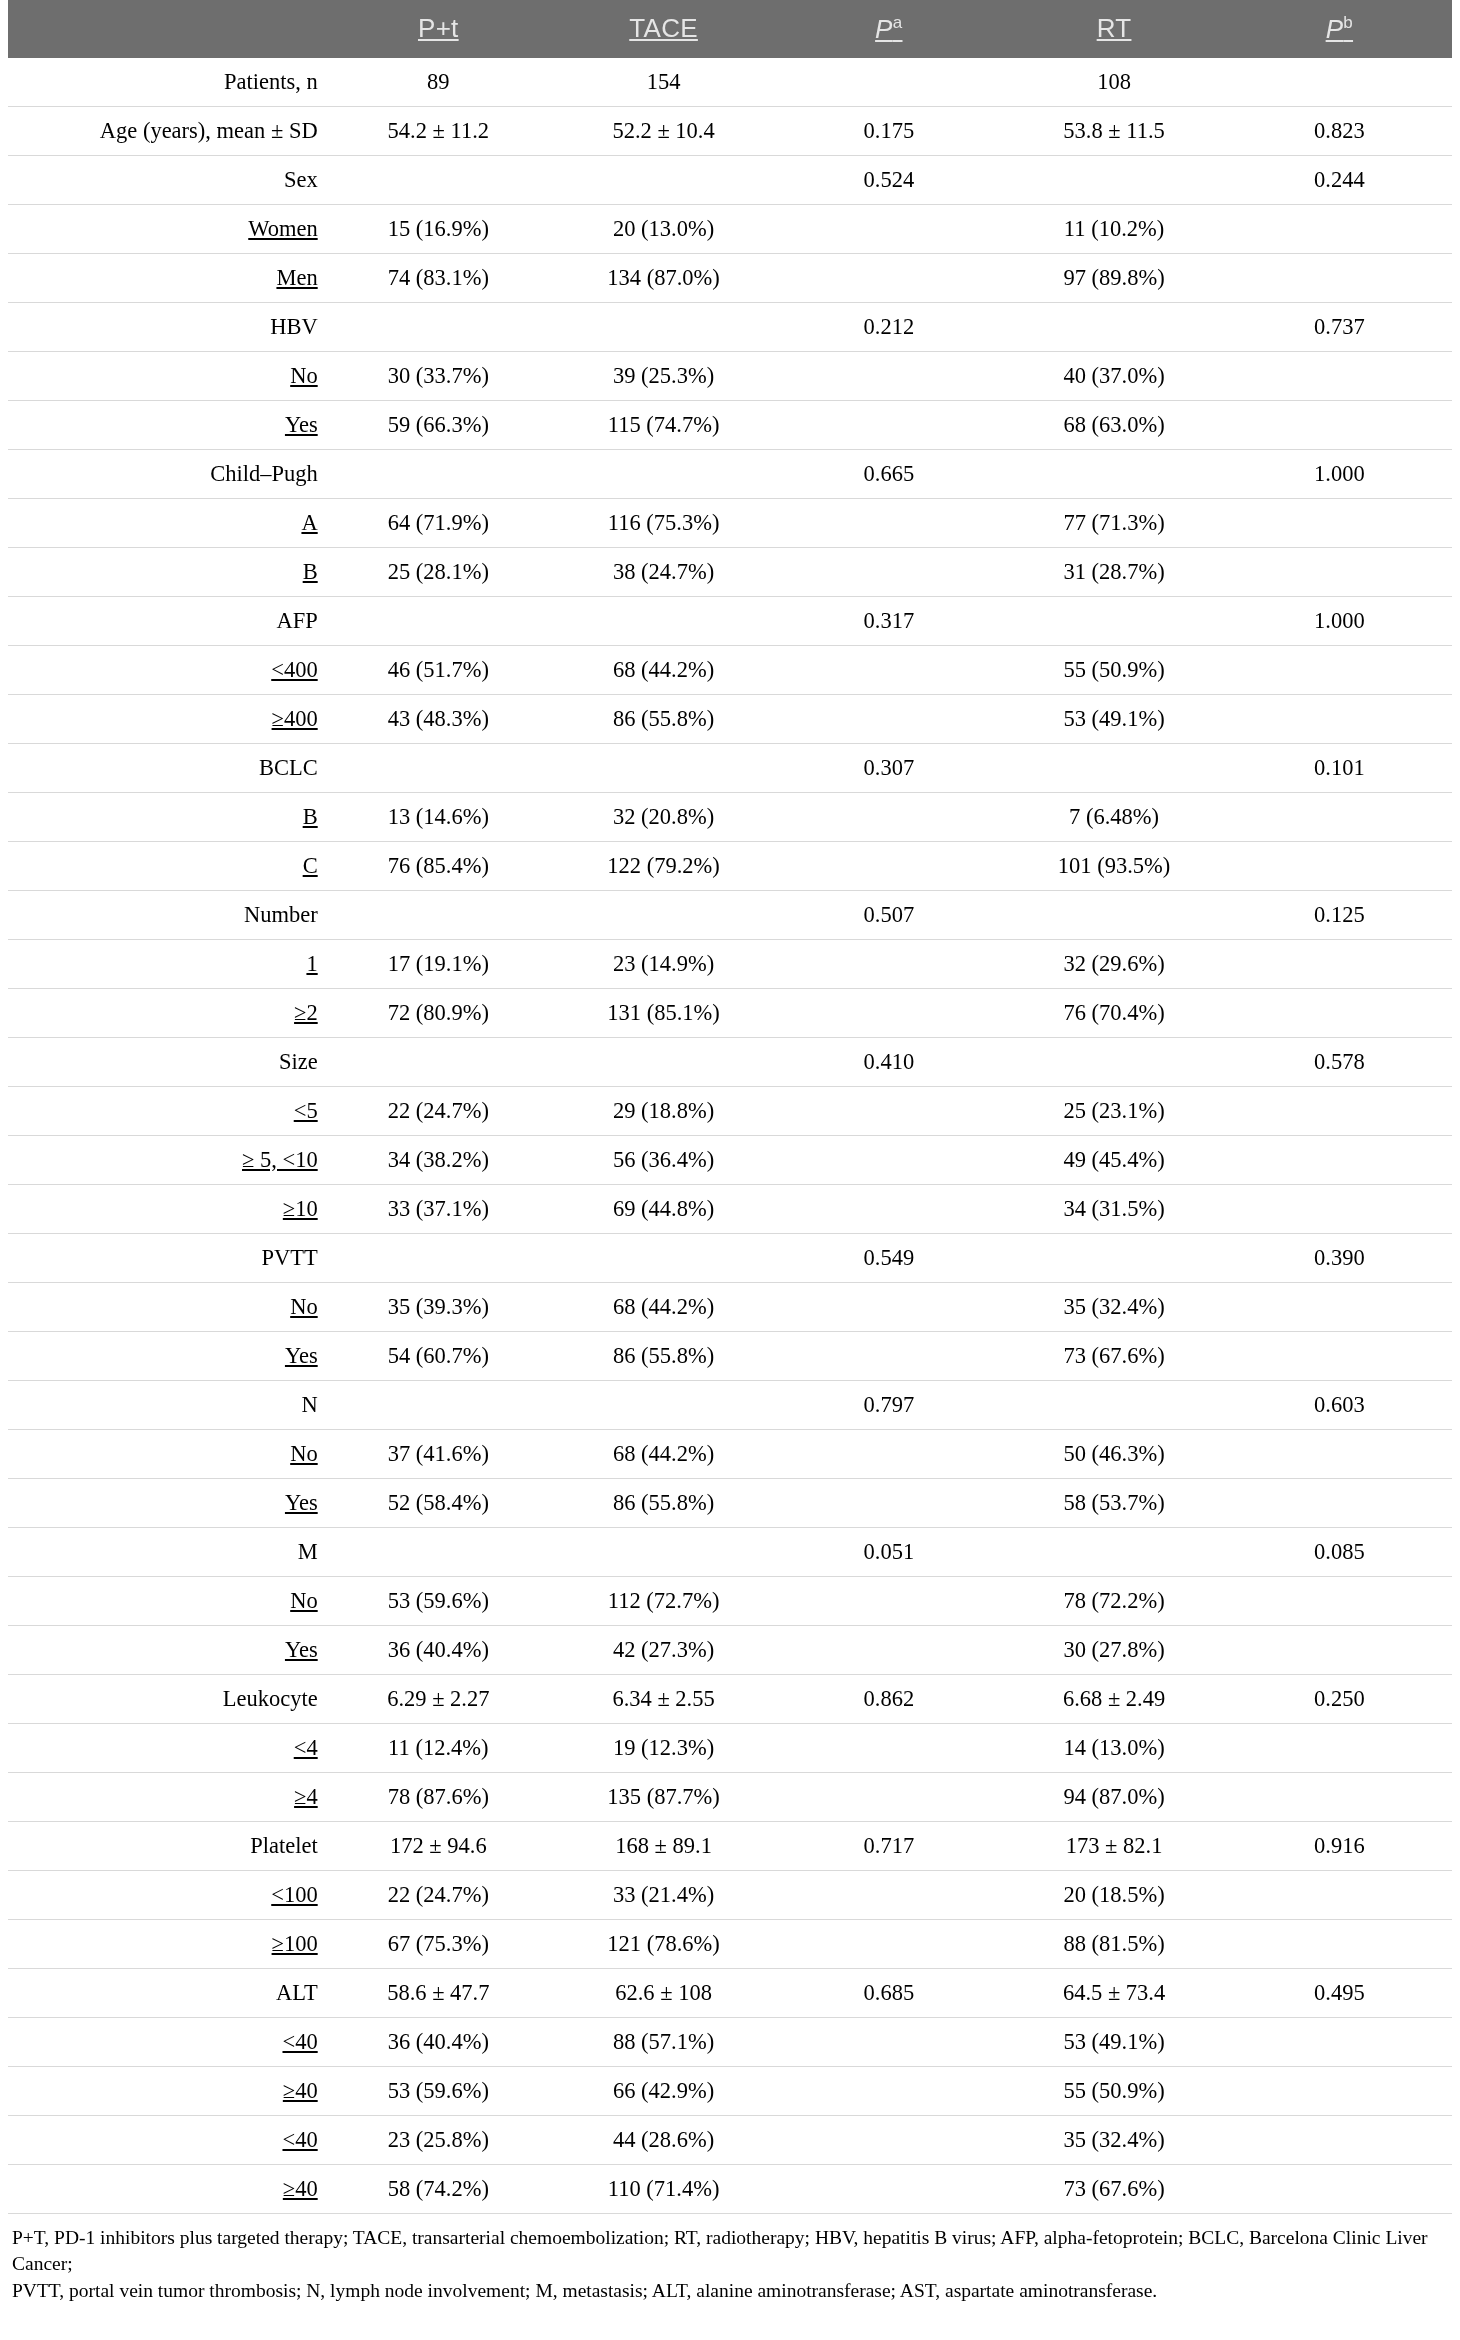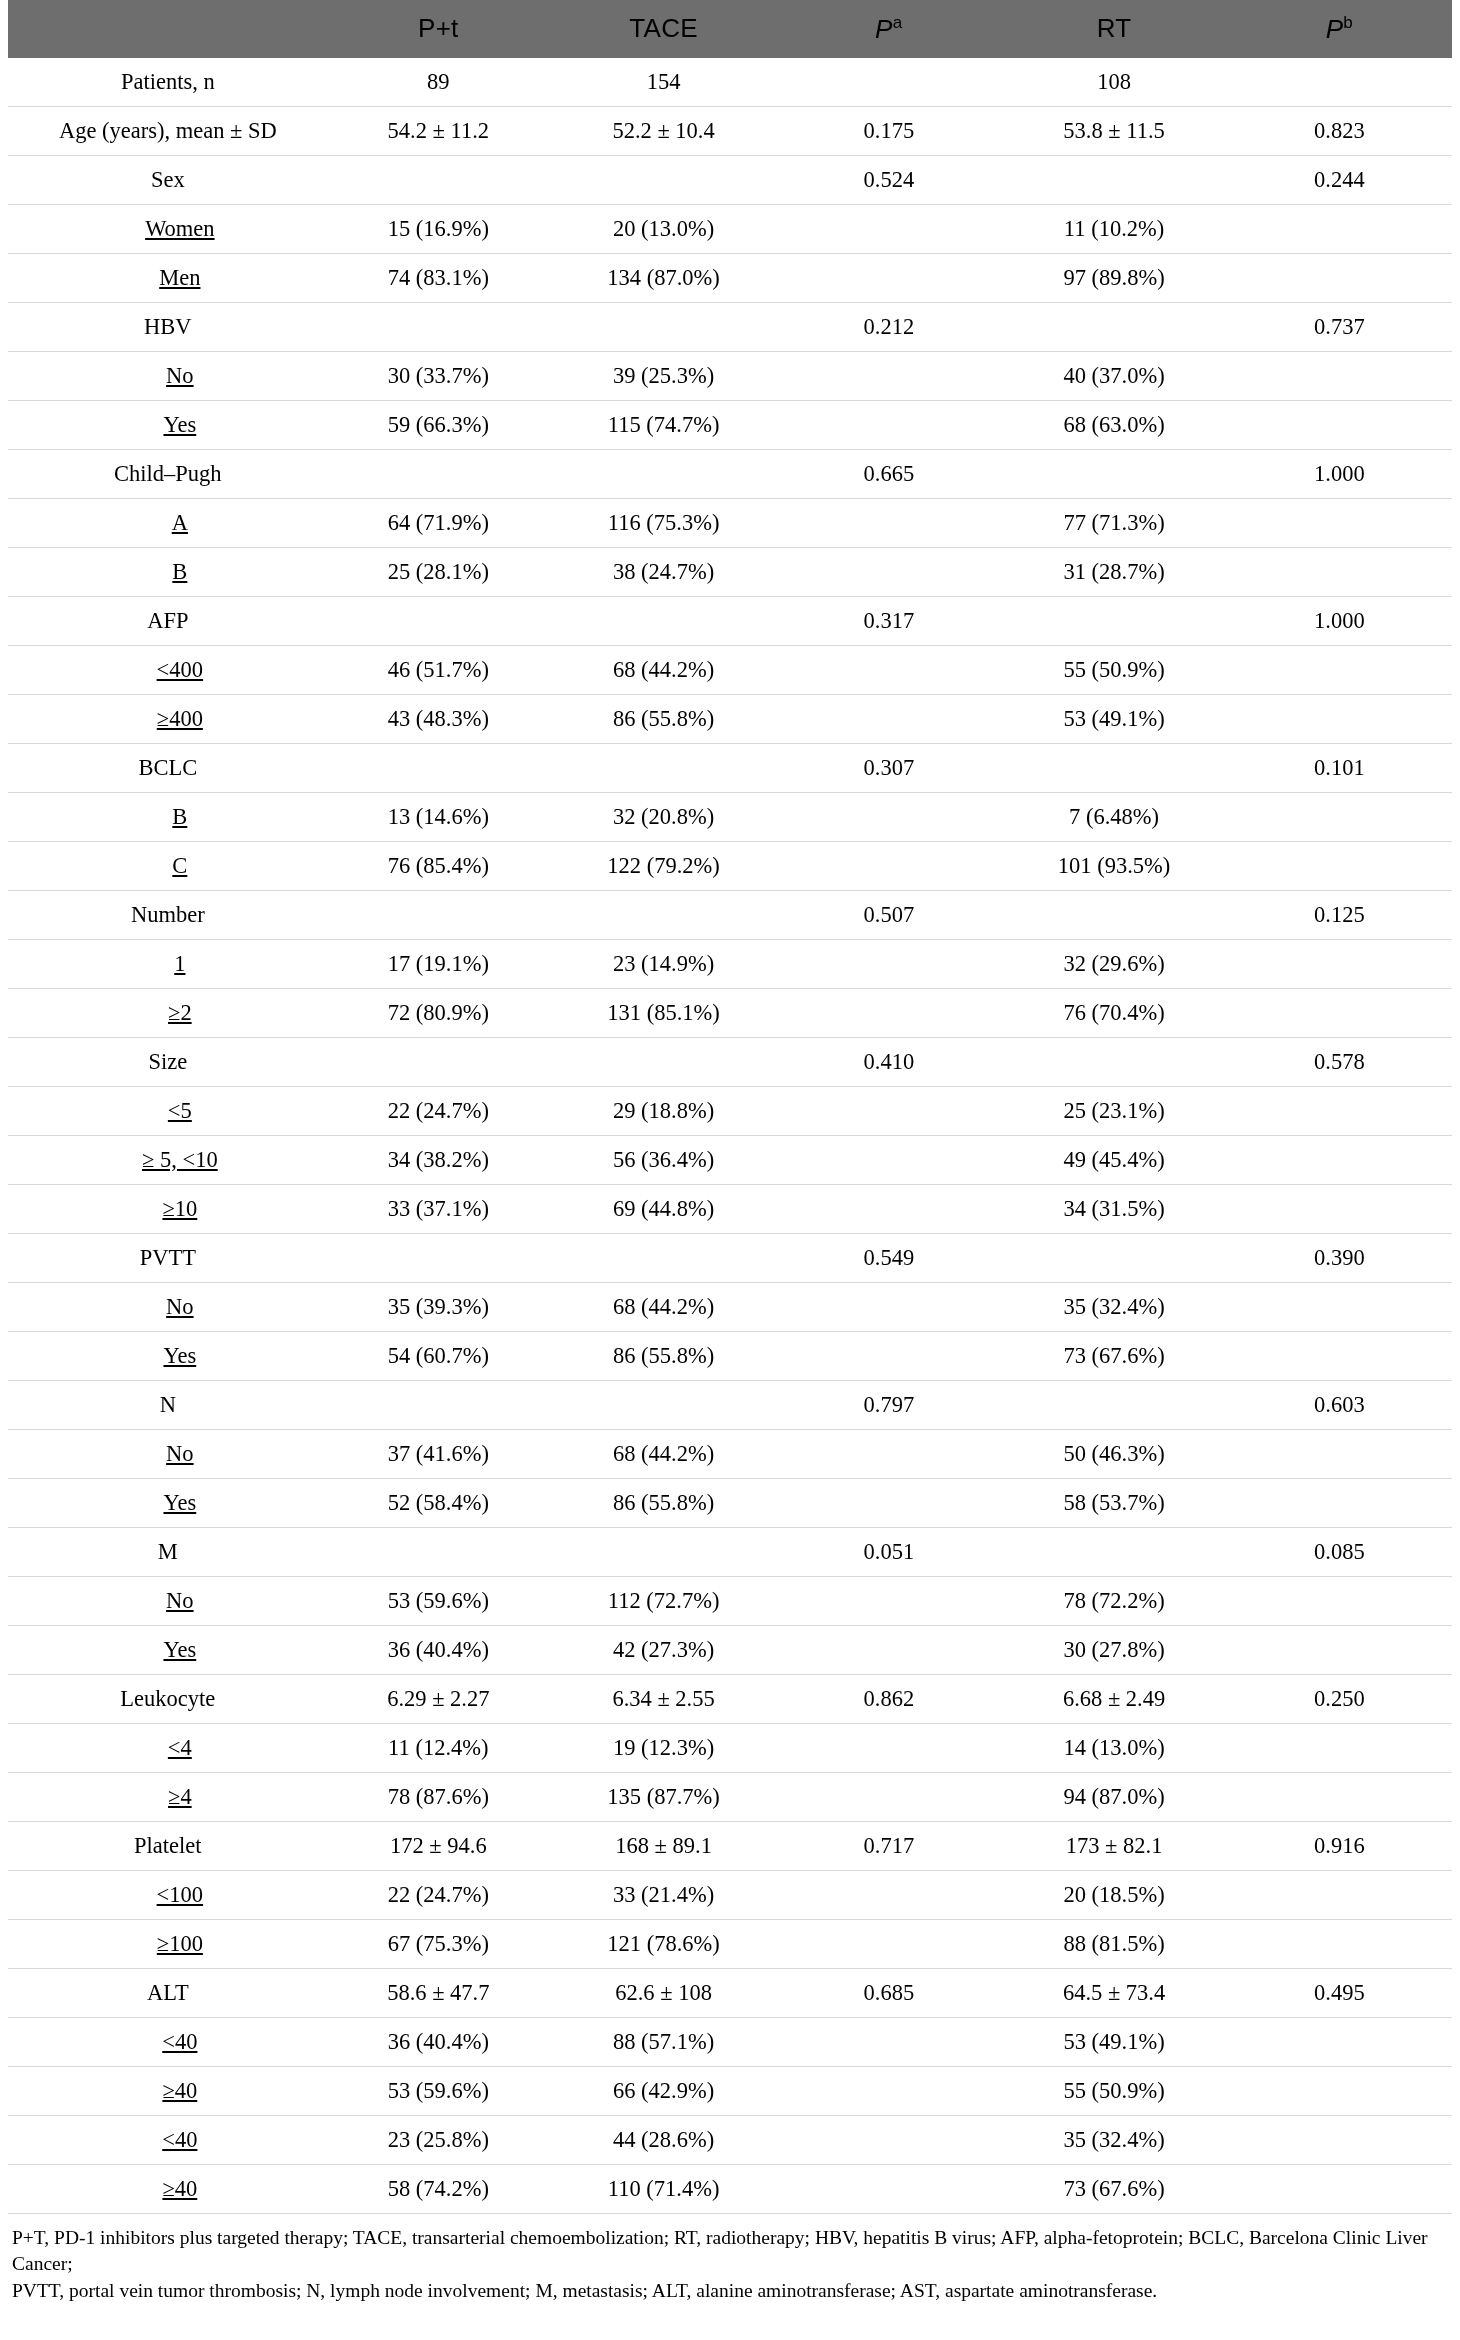--- a/index.html
+++ b/index.html
@@ -24,28 +24,29 @@
   }
   table.stat-table col.c0 { width: 22.0%; }
   table.stat-table col.c1 { width: 15.6%; }
   table.stat-table col.c2 { width: 15.6%; }
   table.stat-table col.c3 { width: 15.6%; }
   table.stat-table col.c4 { width: 15.6%; }
   table.stat-table col.c5 { width: 15.6%; }
 
   thead th {
     background: #6e6e6e;
-    color: #000000;
+    color: #e5e5e5;
     font-family: "Liberation Sans", sans-serif;
     font-weight: normal;
     font-size: 26px;
     text-align: center;
     padding: 13px 6px;
     border: none;
     letter-spacing: .3px;
+    text-decoration: underline;
   }
   thead th.first {
     text-align: left;
   }
   thead th i {
     font-style: italic;
   }
   thead th sup {
     font-size: 17px;
     vertical-align: super;
@@ -53,21 +54,21 @@
 
   tbody td {
     border-bottom: 1px solid #d9d9d9;
     font-size: 22.5px;
     padding: 11px 8px;
     text-align: center;
     vertical-align: middle;
     white-space: nowrap;
   }
   tbody td.label {
-    text-align: center;
+    text-align: right;
     padding-left: 10px;
   }
   tbody tr.sub td.label {
     padding-left: 34px;
     text-decoration: underline;
   }
 
   .footnotes {
     font-size: 19.5px;
     line-height: 1.36;

